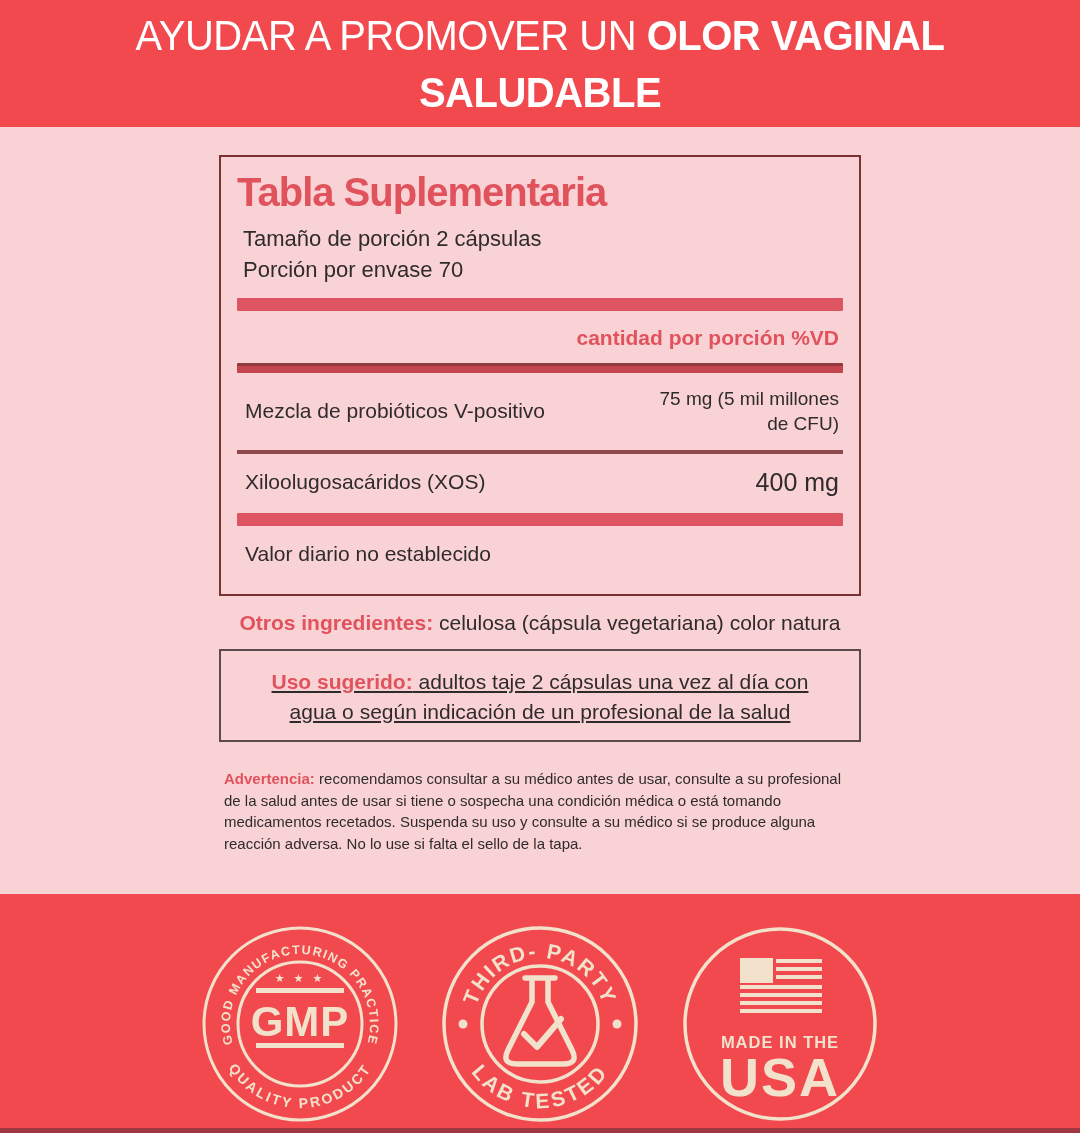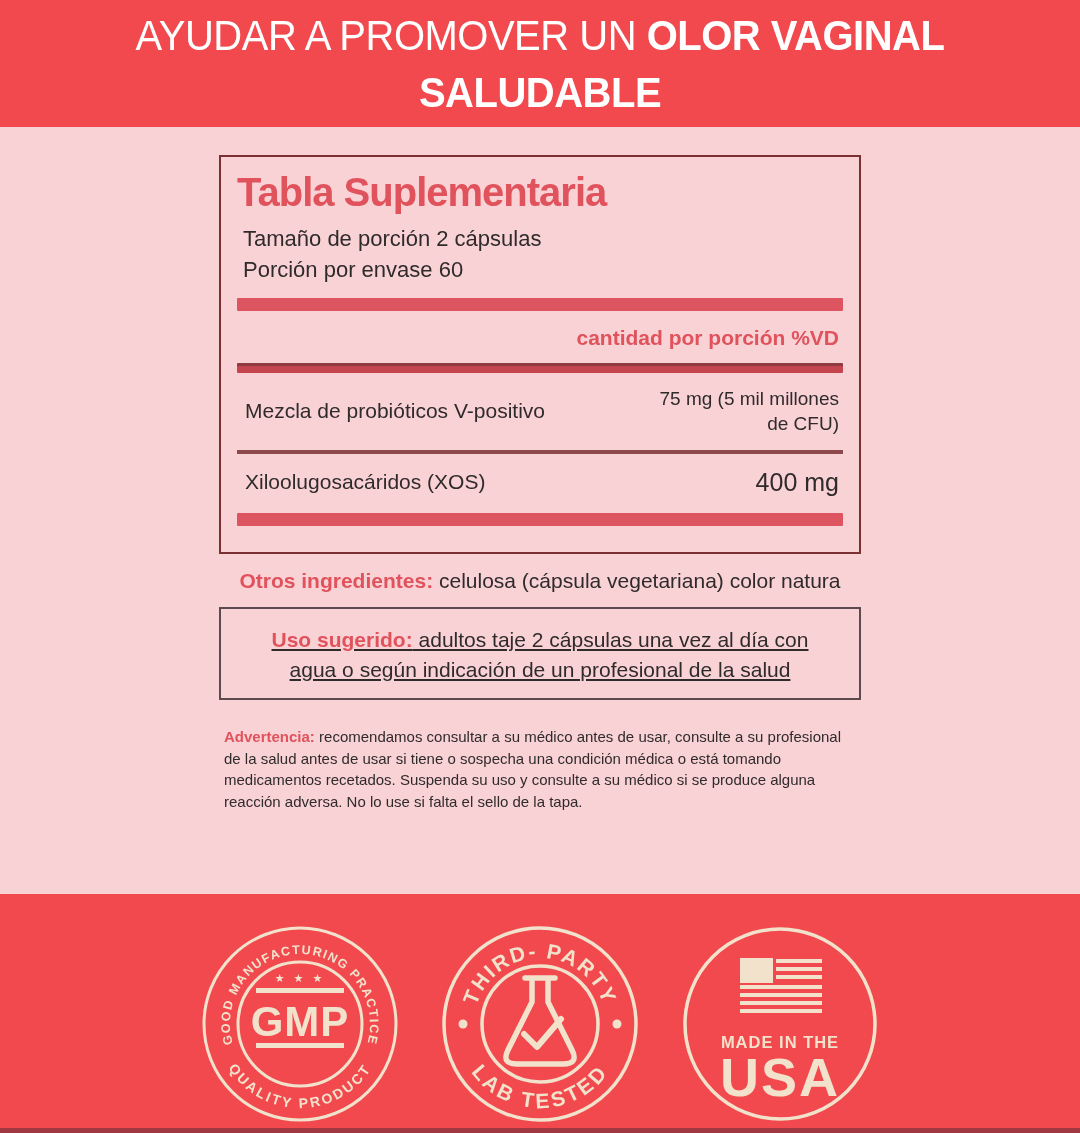--- a/index.html
+++ b/index.html
@@ -78,21 +78,21 @@
   <header class="banner">
     <div class="bl"><span>AYUDAR A PROMOVER UN </span><span class="b">OLOR VAGINAL</span></div>
     <div class="bl b">SALUDABLE</div>
   </header>
 
   <section class="pink">
 
     <div class="supp-box">
       <h2 class="supp-title">Tabla Suplementaria</h2>
       <div class="serv">Tamaño de porción 2 cápsulas</div>
-      <div class="serv">Porción por envase 60</div>
+      <div class="serv">Porción por envase 70</div>
 
       <div class="bar thick"></div>
 
       <div class="colhead">cantidad por porción %VD</div>
 
       <div class="bar mid"></div>
 
       <div class="row flex">
         <div class="nm">Mezcla de probióticos V-positivo</div>
         <div class="amt">
@@ -106,20 +106,21 @@
 
       <div class="divider"></div>
 
       <div class="row flex">
         <div class="nm">Xiloolugosacáridos (XOS)</div>
         <div class="amt1">400 mg</div>
       </div>
 
       <div class="bar thick2"></div>
 
+      <div class="footnote">Valor diario no establecido</div>
     </div>
 
     <p class="otros"><span class="red b7">Otros ingredientes:</span><span> celulosa (cápsula vegetariana) color natura</span></p>
 
     <div class="uso-box"><span class="red b7">Uso sugerido:</span><span> adultos taje 2 cápsulas una vez al día con agua o según indicación de un profesional de la salud</span></div>
 
     <div class="warn">
       <span class="red b7">Advertencia:</span><span> recomendamos consultar a su médico antes de usar, consulte a su profesional de la salud antes de usar si tiene o sospecha una condición médica o está tomando medicamentos recetados. Suspenda su uso y consulte a su médico si se produce alguna reacción adversa. No lo use si falta el sello de la tapa.</span>
       
     </div>

